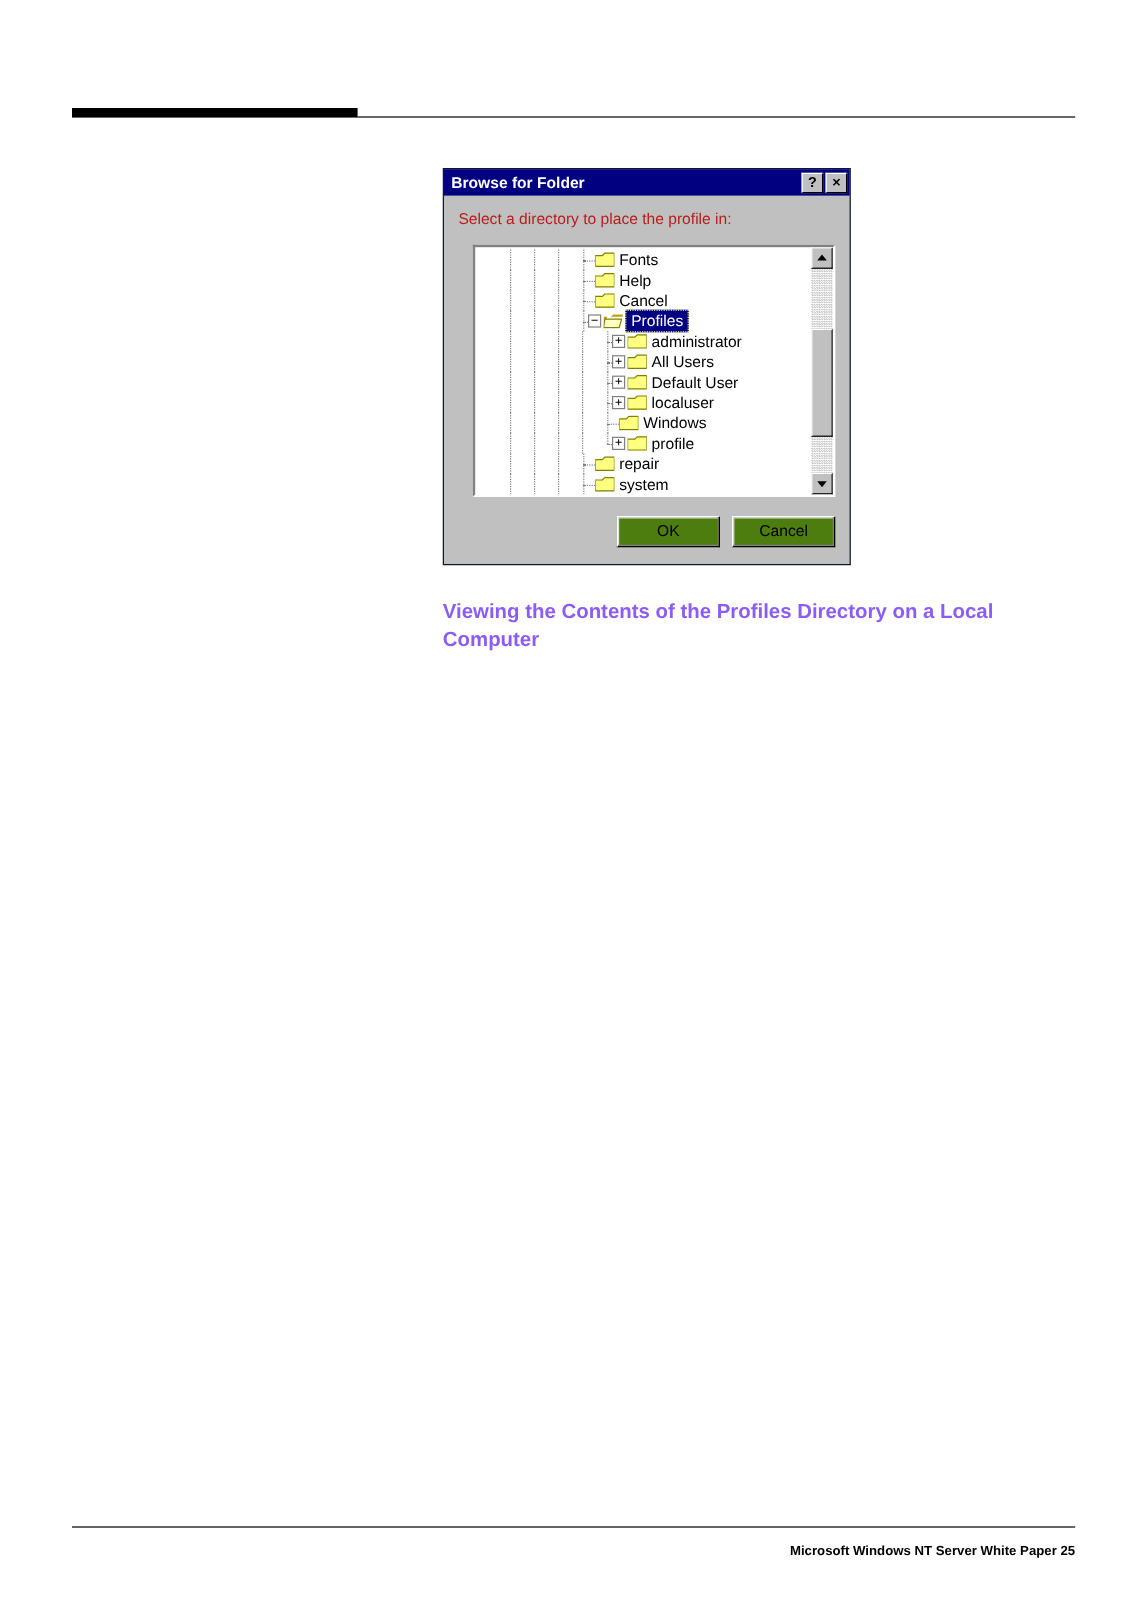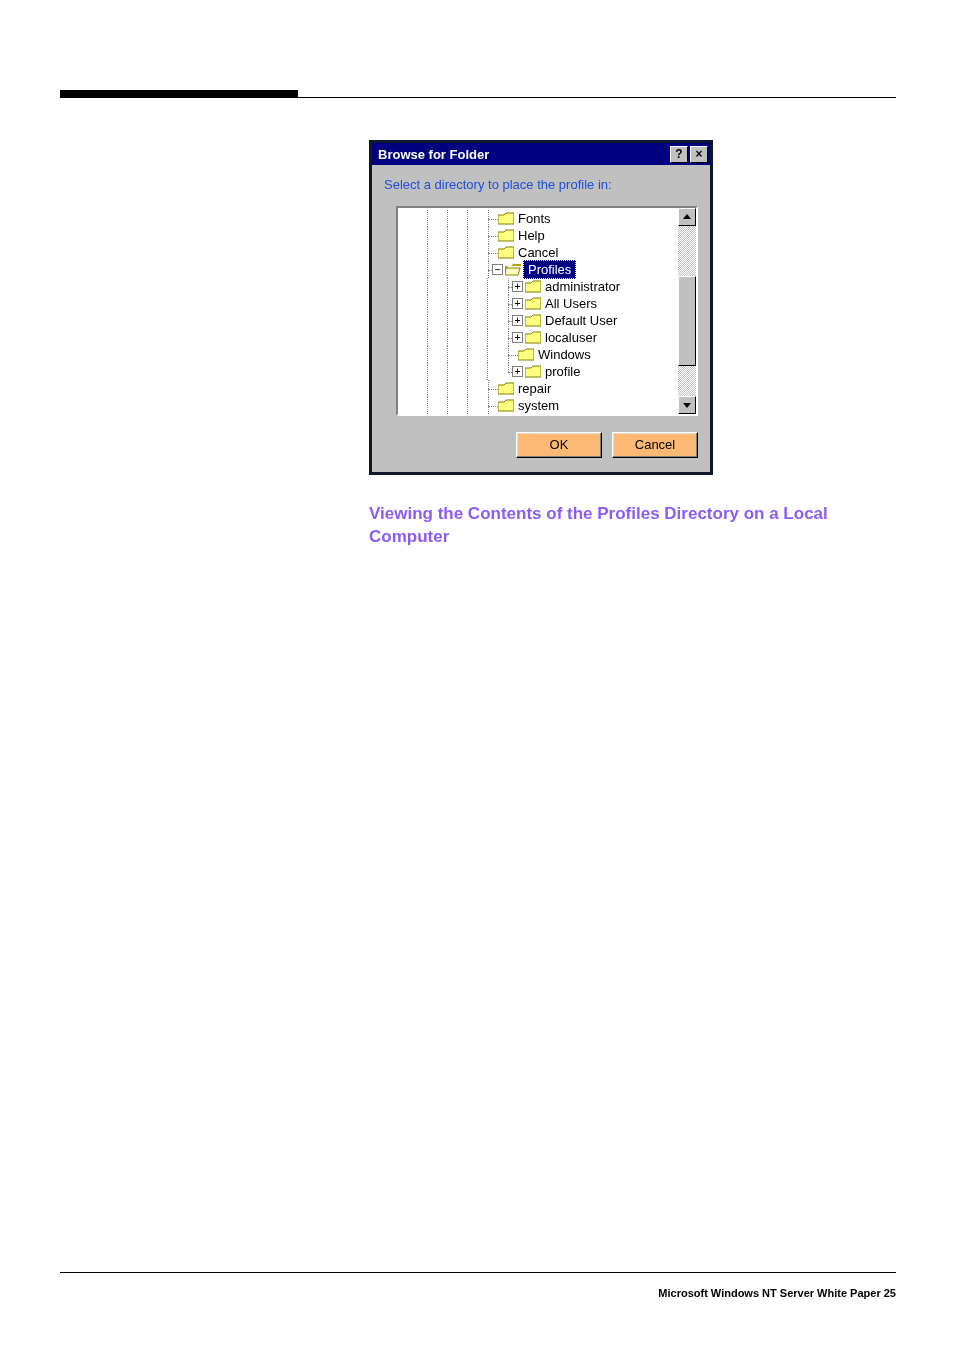--- a/index.html
+++ b/index.html
@@ -32,21 +32,21 @@
     background: #000;
   }
   .content {
     position: absolute;
     left: 369px;
     top: 140px;
     width: 522px;
   }
   .dialog {
     width: 338px;
-    border: 3px solid #0f172a;
+    border: 1px solid #0f172a;
     background: #c0c0c0;
     font-family: "MS Sans Serif", Tahoma, Arial, sans-serif;
     font-size: 13px;
     display: flex;
     flex-direction: column;
   }
   .titlebar {
     background: #000080;
     color: #fff;
     display: flex;
@@ -75,21 +75,21 @@
     font-weight: bold;
     font-size: 12px;
     line-height: 1;
     box-sizing: border-box;
   }
   .dialog-body {
     padding: 12px 12px 14px 12px;
   }
   .instruct {
     margin-bottom: 14px;
-    color: #1d4ed8;
+    color: #b91c1c;
   }
   .tree-box {
     position: relative;
     height: 210px;
     border-top: 2px solid #808080;
     border-left: 2px solid #808080;
     border-right: 2px solid #fff;
     border-bottom: 2px solid #fff;
     background: #fff;
     box-sizing: border-box;
@@ -221,21 +221,21 @@
   }
   .btnrow {
     display: flex;
     justify-content: flex-end;
     gap: 10px;
     margin-top: 16px;
   }
   .winbtn {
     width: 86px;
     height: 26px;
-    background: #fdba74;
+    background: #4d7c0f;
     border-top: 1px solid #fff;
     border-left: 1px solid #fff;
     border-right: 1px solid #000;
     border-bottom: 1px solid #000;
     box-shadow: inset -1px -1px 0 #808080, inset 1px 1px 0 #dfdfdf;
     font-family: "MS Sans Serif", Tahoma, Arial, sans-serif;
     font-size: 13px;
     text-align: center;
     line-height: 24px;
     box-sizing: border-box;

